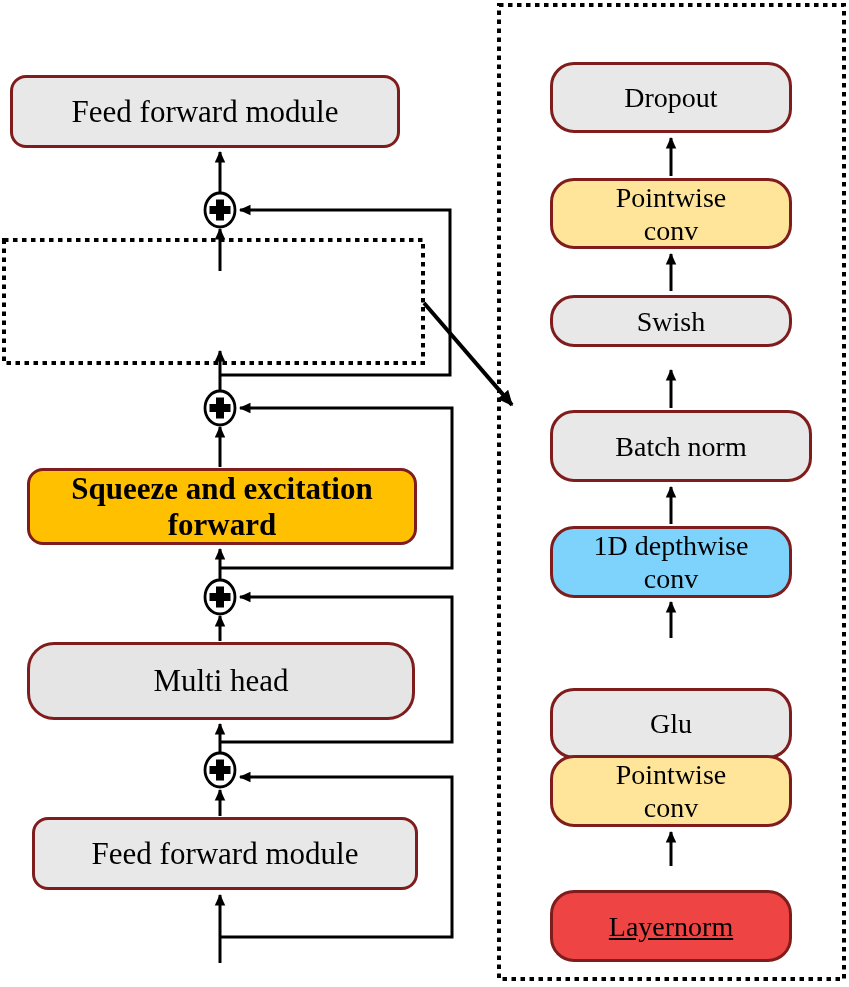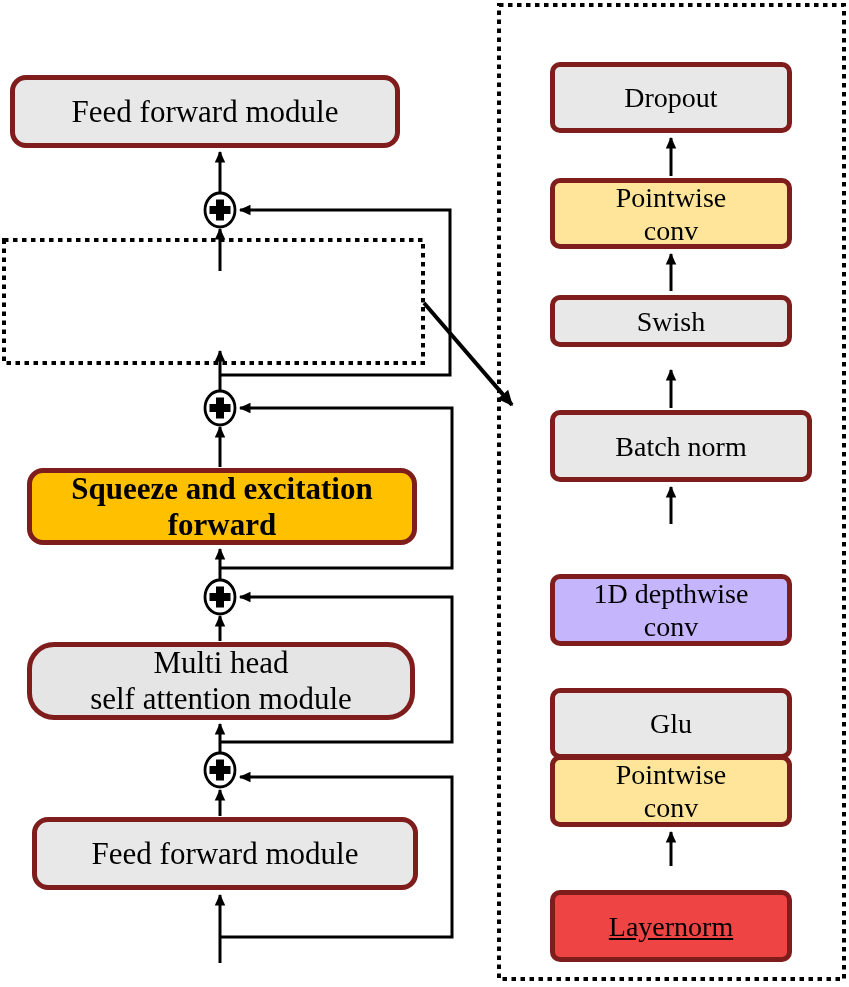--- a/index.html
+++ b/index.html
@@ -7,32 +7,32 @@
     position:relative;
     width:849px;height:987px;
     background:#ffffff;
     font-family:"Liberation Serif","DejaVu Serif",serif;
     overflow:hidden;
   }
   .wires{position:absolute;left:0;top:0;width:849px;height:987px;}
   .box{
     position:absolute;
     box-sizing:border-box;
-    border:5px solid #7f1d1d;
+    border:3px solid #7f1d1d;
     border-radius:16px;
     display:flex;
     flex-direction:column;
     align-items:center;
     justify-content:center;
     text-align:center;
     color:#000;
     background:#e8e8e8;
   }
   .box-left{font-size:31px;line-height:36px;}
-  .box-right{font-size:28px;line-height:33px;border-radius:10px;}
+  .box-right{font-size:28px;line-height:33px;border-radius:24px;}
   .box span{display:block;white-space:nowrap;}
 </style>
 </head>
 <body>
 
 <div class="canvas">
 
   <svg class="wires" viewBox="0 0 849 987">
     <defs>
       <marker id="ah" viewBox="0 0 12 12" refX="10" refY="6" markerWidth="4.2" markerHeight="4.2" orient="auto" markerUnits="strokeWidth">
@@ -91,21 +91,20 @@
   </div>
 
 
   <div class="box box-left" style="left: 27px; top: 468px; width: 390px; height: 77px; background-color: rgb(255, 192, 0); font-weight: bold;">
     <span>Squeeze and excitation</span>
     <span>forward</span>
   </div>
 
   <div class="box box-left" style="left: 27px; top: 642px; width: 388px; height: 78px; background-color: #e5e5e5; border-radius: 27px;">
     <span>Multi head</span>
-    <span>self attention module</span>
   </div>
 
   <div class="box box-left" style="left: 32px; top: 817px; width: 386px; height: 73px; background-color: rgb(232, 232, 232);">
     <span>Feed forward module</span>
   </div>
 
   <div class="box box-right" style="left: 550px; top: 62px; width: 242px; height: 71px; background-color: rgb(232, 232, 232);">
     <span>Dropout</span>
   </div>
 
@@ -115,21 +114,21 @@
   </div>
 
   <div class="box box-right" style="left: 550px; top: 295px; width: 242px; height: 52px; background-color: rgb(232, 232, 232);">
     <span>Swish</span>
   </div>
 
   <div class="box box-right" style="left: 550px; top: 410px; width: 262px; height: 72px; background-color: rgb(232, 232, 232);">
     <span>Batch norm</span>
   </div>
 
-  <div class="box box-right" style="left: 550px; top: 526px; width: 242px; height: 72px; background-color: #c4b5fd; margin-top: 48px;">
+  <div class="box box-right" style="left: 550px; top: 526px; width: 242px; height: 72px; background-color: #7dd3fc;">
     <span>1D depthwise</span>
     <span>conv</span>
   </div>
 
   <div class="box box-right" style="left: 550px; top: 640px; width: 242px; height: 71px; background-color: rgb(232, 232, 232); margin-top: 48px;">
     <span>Glu</span>
   </div>
 
   <div class="box box-right" style="left: 550px; top: 755px; width: 242px; height: 72px; background-color: rgb(255, 229, 153);">
     <span>Pointwise</span>

